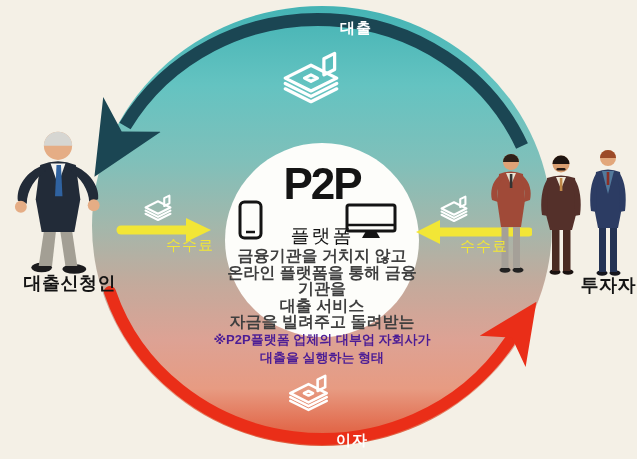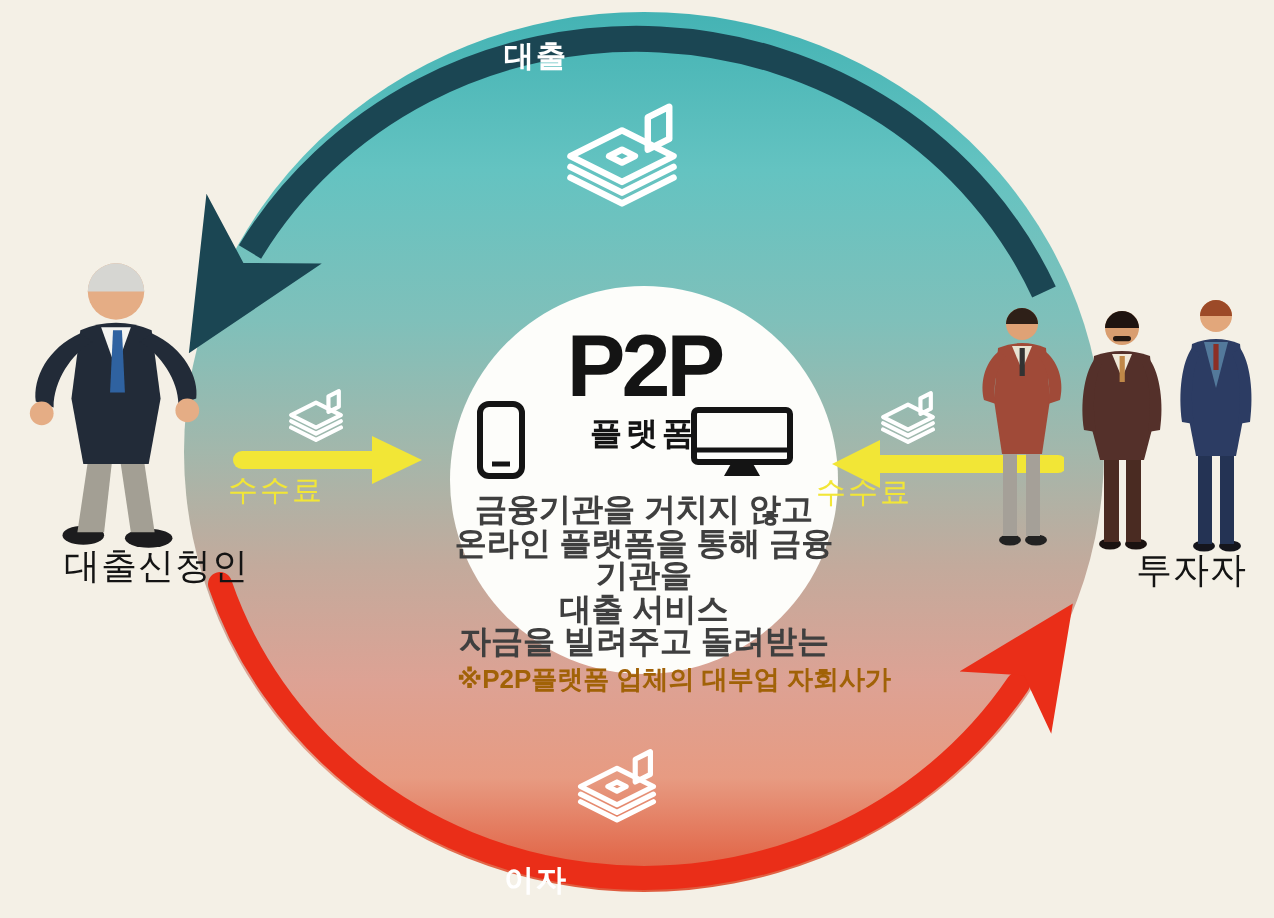--- a/index.html
+++ b/index.html
@@ -12,37 +12,37 @@
   #base-layer{position:absolute;left:0;top:0;z-index:1;}
   .platform-circle{
     position:absolute;left:225px;top:143px;width:194px;height:194px;
     background:#fdfdfa;border-radius:50%;z-index:2;text-align:center;
   }
   .p2p-title{
     padding-top:19px;font-size:44px;line-height:44px;font-weight:700;
     color:#141414;letter-spacing:-2px;
   }
   .p2p-subtitle{
-    margin-top:1px;font-size:16px;font-weight:700;color:#141414;letter-spacing:2px;
+    margin-top:17px;font-size:19px;font-weight:400;color:#141414;letter-spacing:2px;
   }
   .p2p-desc{
     position:absolute;left:0;right:0;top:105px;
     font-size:16px;line-height:16.5px;font-weight:700;color:#3f3f3f;
   }
   .phone-wrap{position:absolute;left:13px;top:57px;}
   .monitor-wrap{position:absolute;left:120px;top:60px;}
   .overlay{position:absolute;z-index:3;}
   .figure{position:absolute;z-index:4;}
-  .txt{position:absolute;z-index:5;text-align:left;}
+  .txt{position:absolute;z-index:5;text-align:right;}
   .flow-label{font-size:15px;font-weight:800;color:#ffffff;letter-spacing:1px;}
   .fee-label{font-size:15px;font-weight:400;color:#f2e636;letter-spacing:1px;}
-  .actor-label{font-size:18px;font-weight:400;color:#141414;letter-spacing:0.5px;padding-left:32px;}
+  .actor-label{font-size:18px;font-weight:700;color:#141414;letter-spacing:0.5px;}
   .note{
-    position:absolute;left:177px;top:331px;width:320px;z-index:5;text-align:center;
-    font-size:13px;line-height:18px;font-weight:700;color:#a16207;
+    position:absolute;left:162px;top:331px;width:320px;z-index:5;text-align:center;
+    font-size:13px;line-height:18px;font-weight:700;color:#4c1d95;
   }
 </style>
 </head>
 <body>
 
 <div class="stage">
 
   <svg id="base-layer" width="637" height="459" viewBox="0 0 637 459">
     <defs>
       <linearGradient id="circleGrad" x1="0" y1="0" x2="0" y2="1">
@@ -87,20 +87,21 @@
     <div class="p2p-desc">
       <div>금융기관을 거치지 않고</div>
       <div>온라인 플랫폼을 통해 금융기관을</div>
       <div>대출 서비스</div>
       <div>자금을 빌려주고 돌려받는</div>
     </div>
   </div>
 
   <div class="note">
     <div>※P2P플랫폼 업체의 대부업 자회사가</div>
+    <div>대출을 실행하는 형태</div>
   </div>
 
   <div class="txt flow-label" style="left:252px;top:19px;width:120px;">대출</div>
   <svg class="overlay" style="left:272px;top:48px;" width="78" height="58" viewBox="0 0 64 54">
     <g fill="none" stroke="#ffffff" stroke-width="3" stroke-linejoin="round" stroke-linecap="round">
       <path d="M8,28 L32,16 L56,28 L32,40 Z"></path>
       <path d="M26,28 L32,25 L38,28 L32,31 Z"></path>
       <path d="M8,33 L32,45 L56,33"></path>
       <path d="M8,38 L32,50 L56,38"></path>
       <path d="M44,10 L54,5 L54,20 L44,25 Z"></path>

